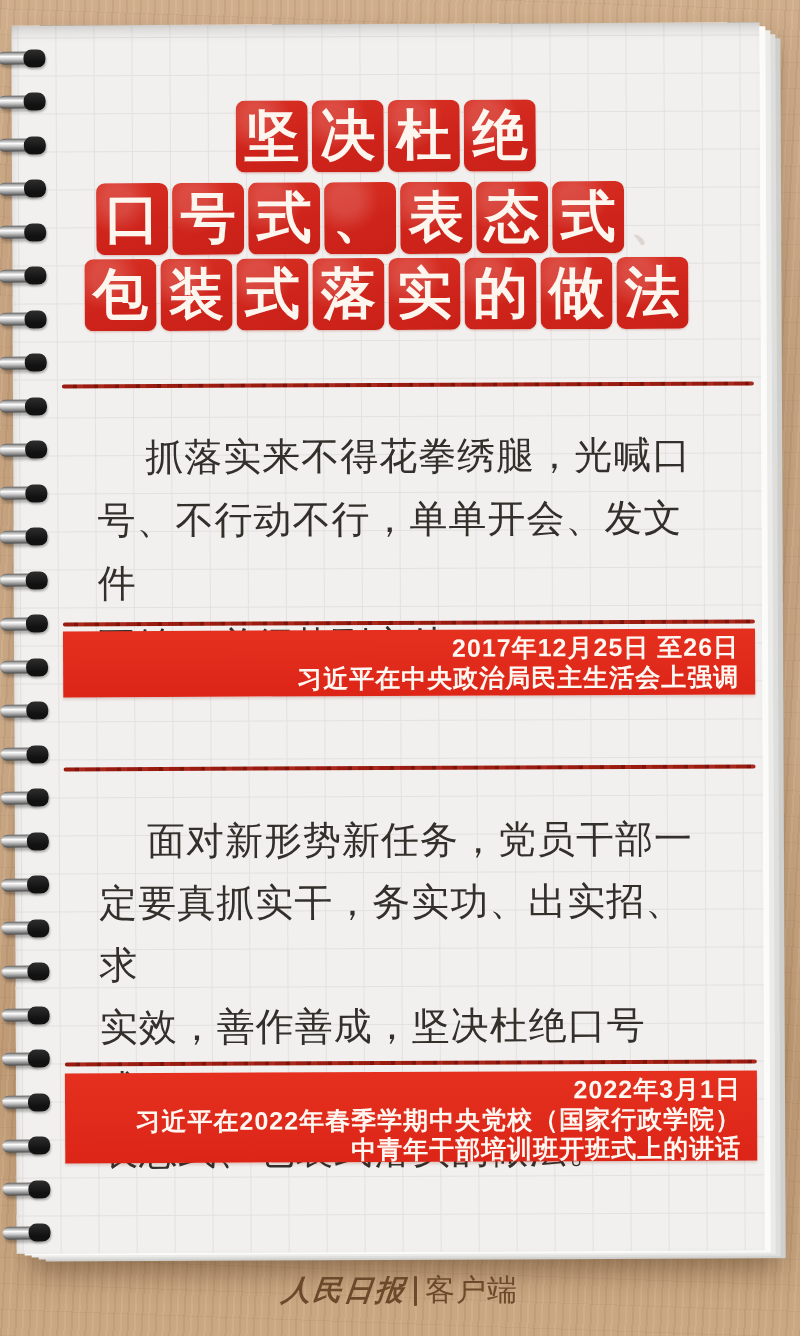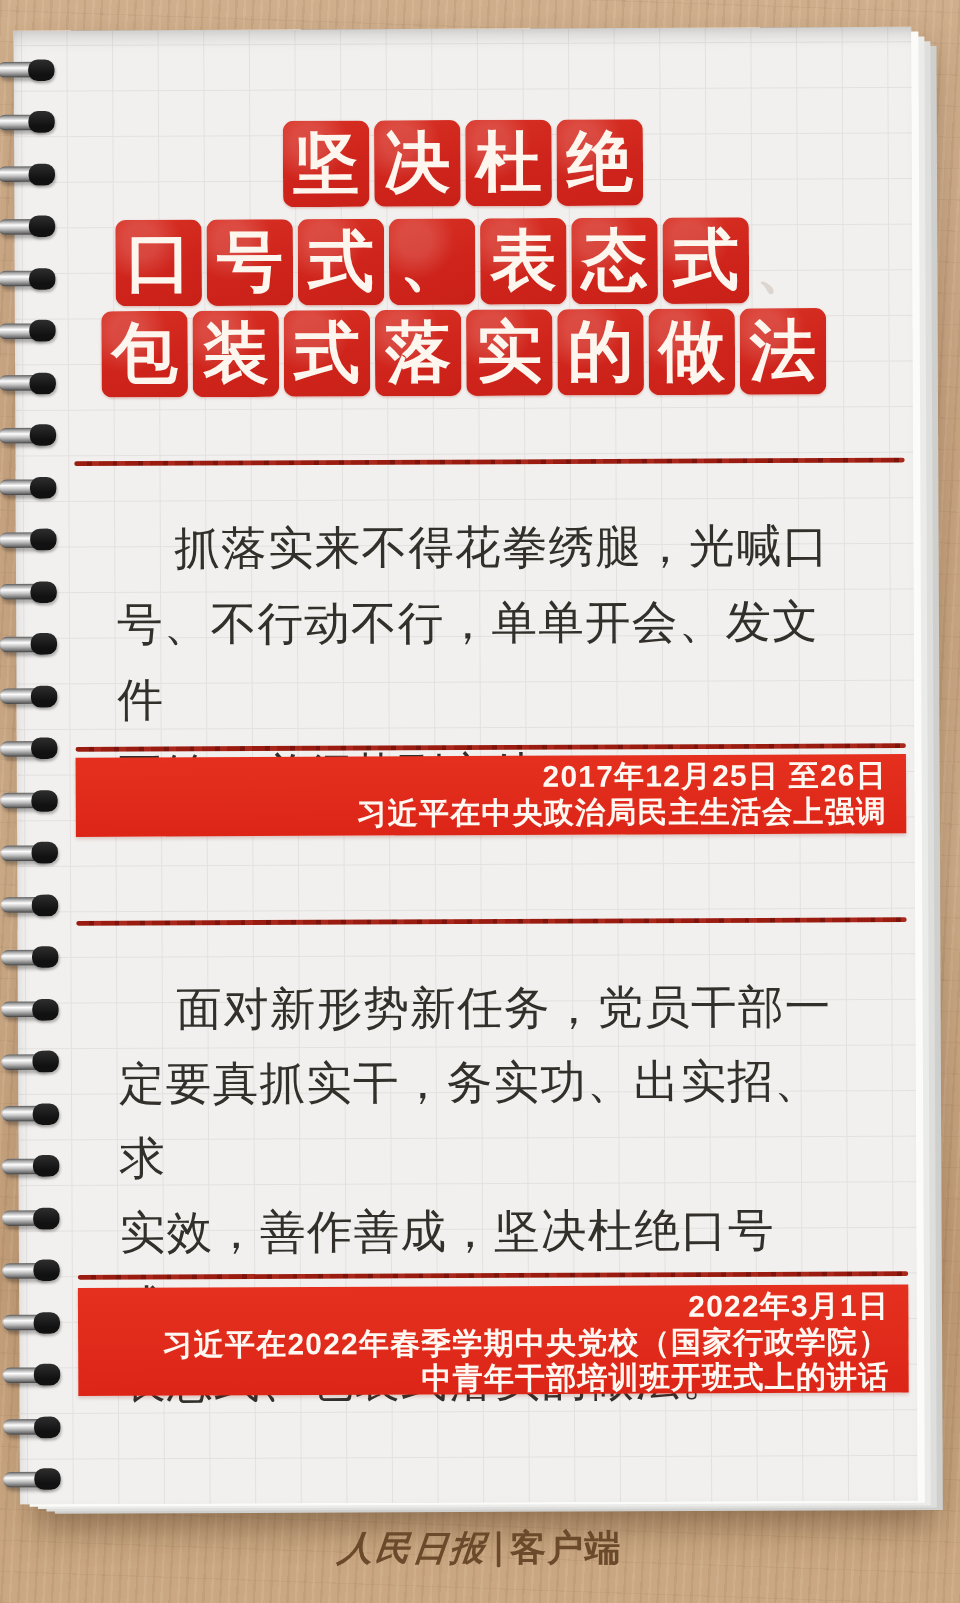--- a/index.html
+++ b/index.html
@@ -100,21 +100,21 @@
     display:flex;align-items:center;gap:8px;color:#6b4a2c;white-space:nowrap;
   }
   .brand-script{
     font-family:"DejaVu Serif","Liberation Serif",serif;
     font-style:italic;font-weight:bold;font-size:29px;transform:skewX(-6deg);
     letter-spacing:2px;
   }
   .brand-bar{width:3px;height:30px;background:#6b4a2c;border-radius:1px;}
   .brand-suffix{
     font-family:"Liberation Sans","DejaVu Sans",sans-serif;
-    font-weight:bold;font-size:30px;letter-spacing:1px;
+    font-weight:normal;font-size:30px;letter-spacing:1px;
   }
   
   #title-row-1{top:76px;}
   #title-row-2{top:158px;}
   #title-row-3{top:234px;}
   #divider-1{top:359px;}
   #para-1{top:401px;}
   #divider-2{top:597px;}
   #bar-1{top:606px;height:66px;}
   #divider-3{top:742px;}

